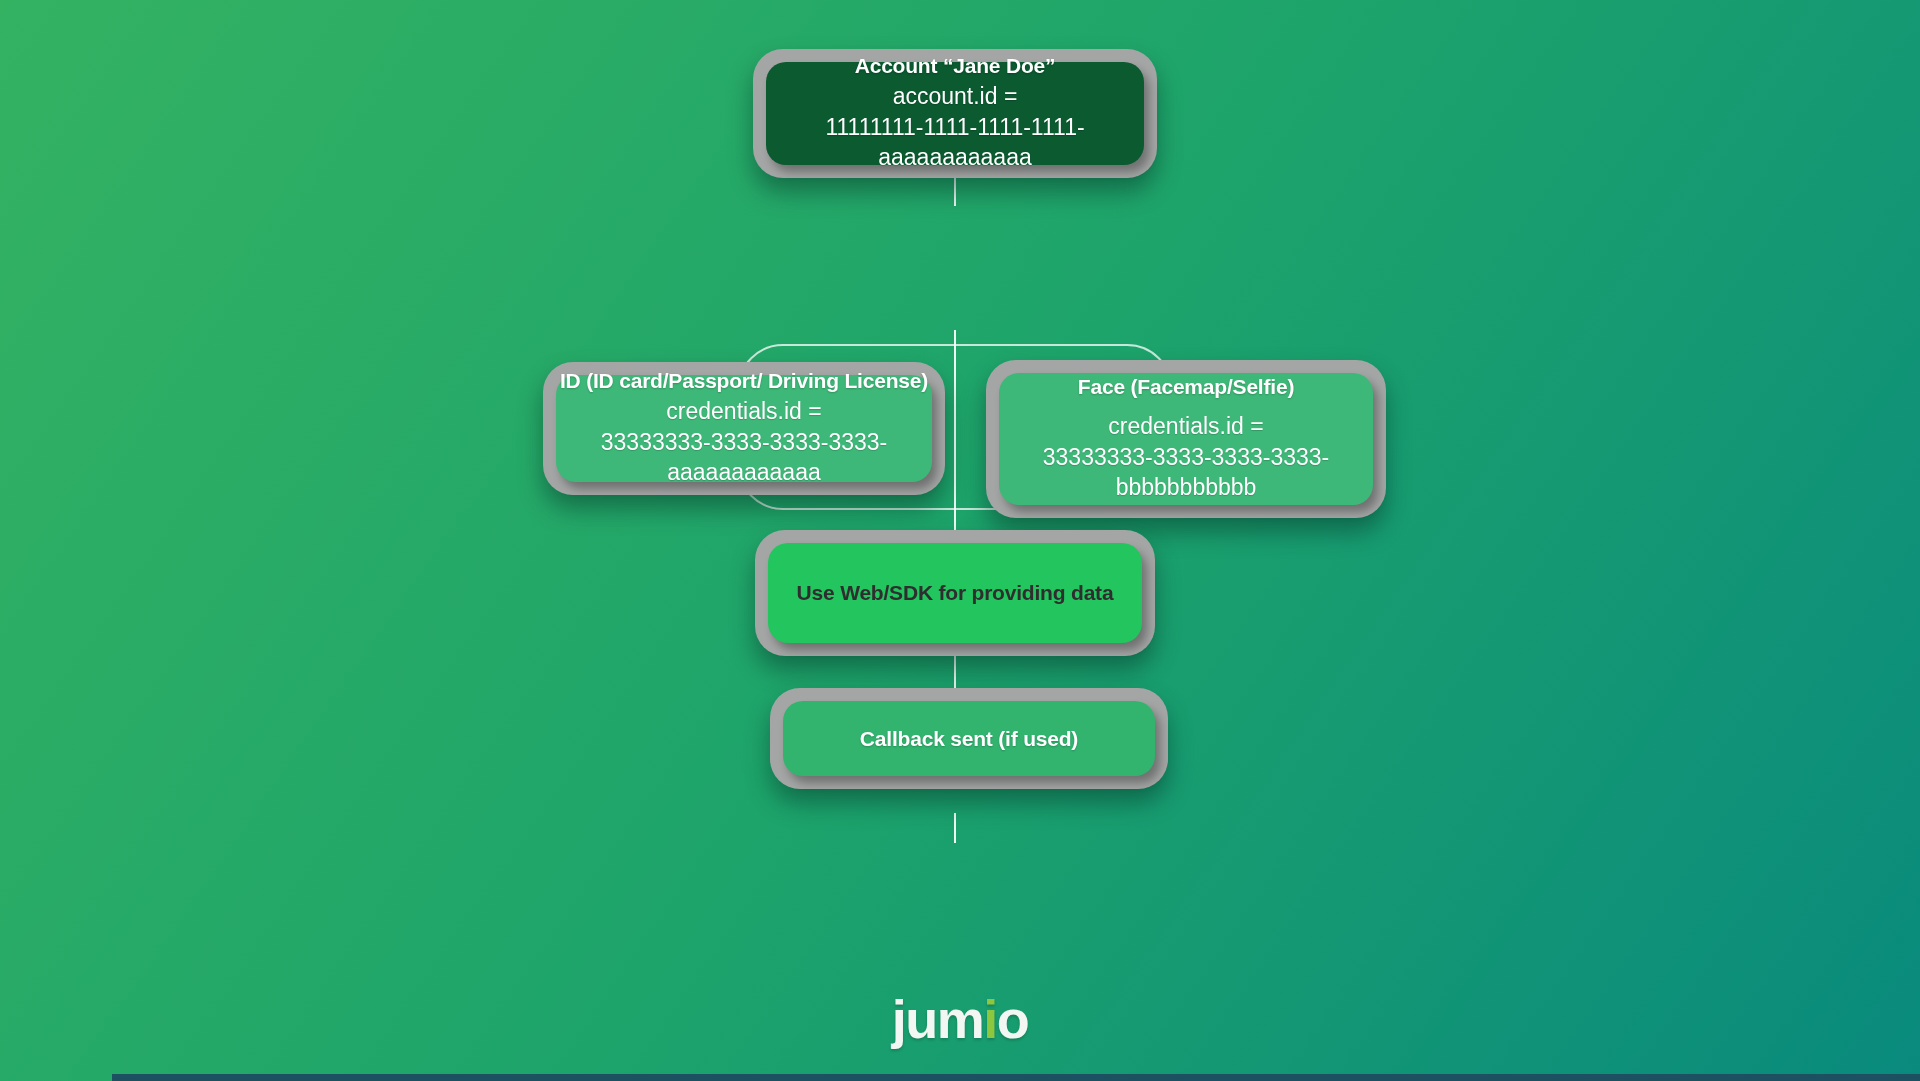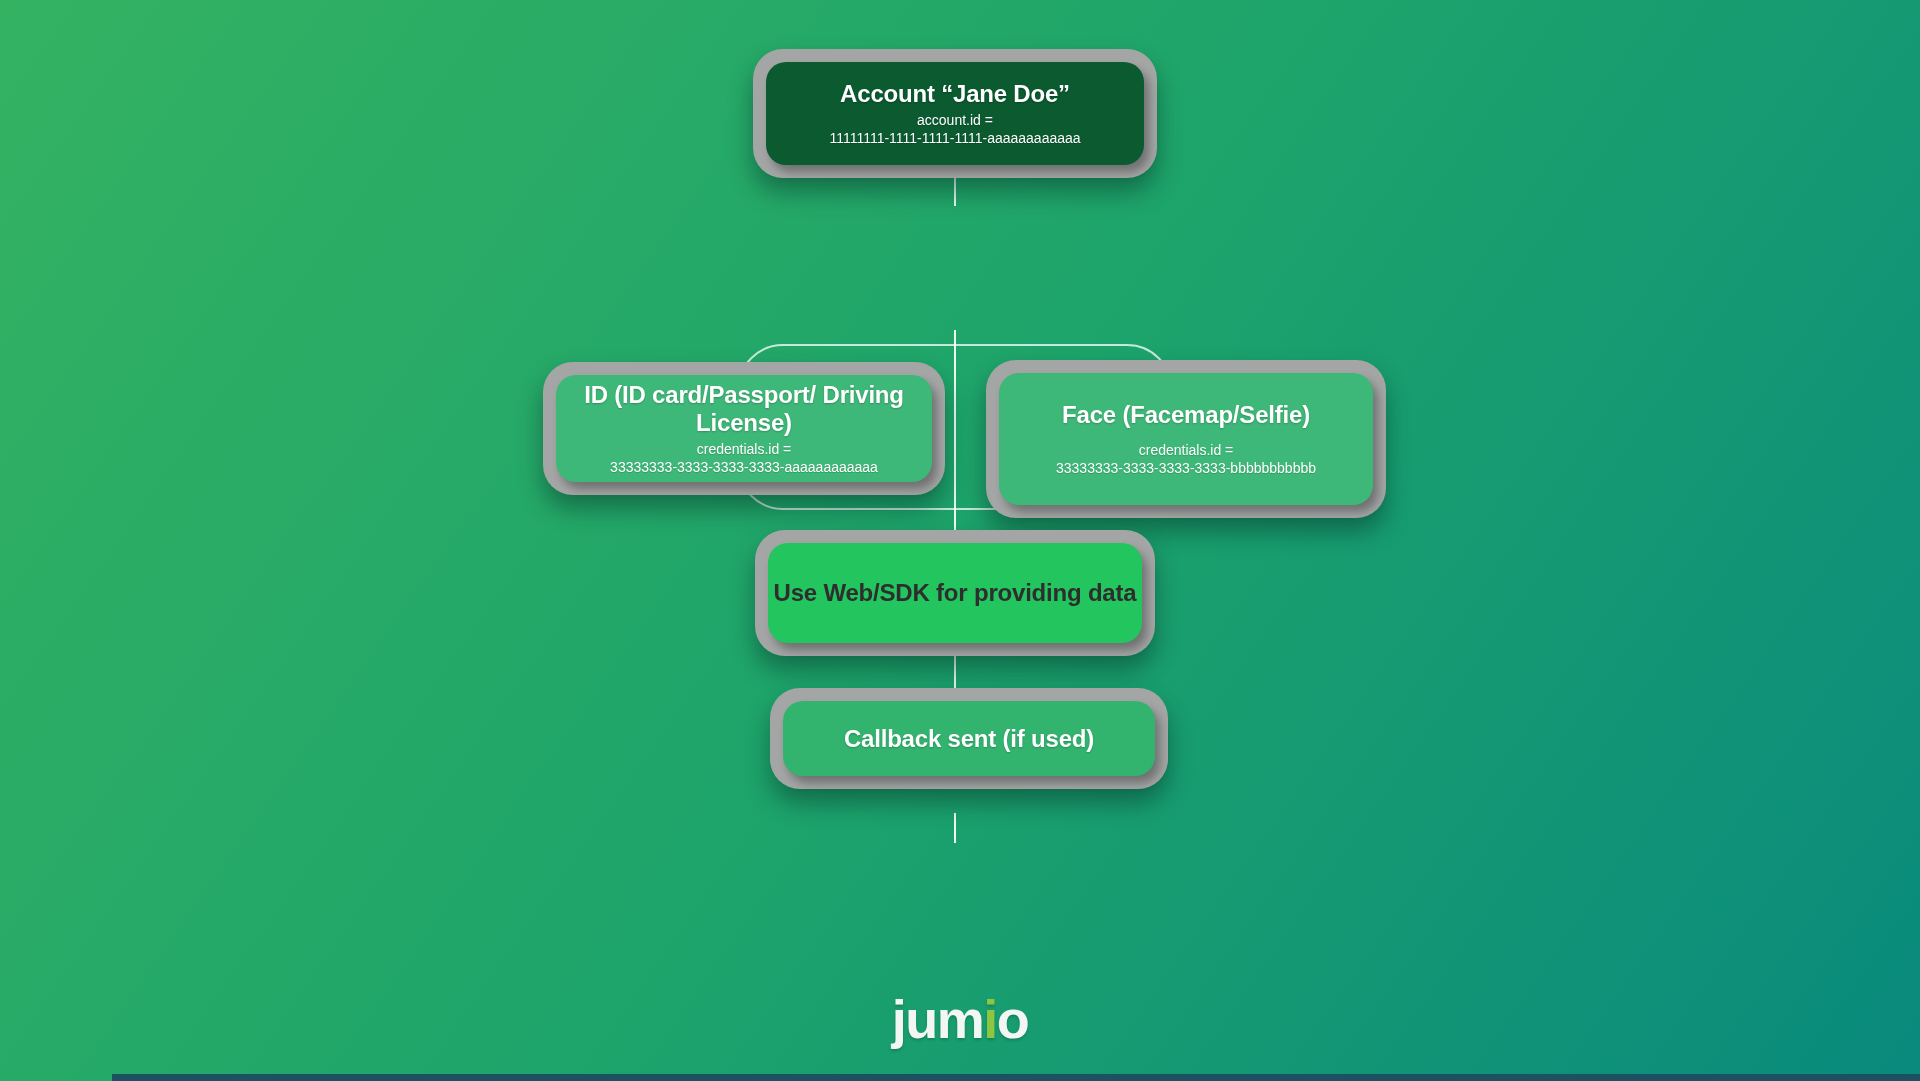--- a/index.html
+++ b/index.html
@@ -15,22 +15,22 @@
   }
   .shell {
     position:absolute; background:#a4a6a5; border-radius:30px; padding:13px;
     box-sizing:border-box; box-shadow:0 14px 24px rgba(5,45,35,.45); z-index:2;
   }
   .inner {
     width:100%; height:100%; border-radius:20px; color:#ffffff;
     display:flex; flex-direction:column; align-items:center; justify-content:center;
     text-align:center; box-shadow:5px 7px 10px rgba(0,0,0,.32);
   }
-  .title { font-weight:bold; font-size:24px; letter-spacing:-0.2px; text-shadow:0 1px 2px rgba(0,0,0,.22); }
-  .idline { font-size:14px; line-height:1.32; text-shadow:0 1px 1px rgba(0,0,0,.18); }
+  .title { font-weight:bold; font-size:21px; letter-spacing:-0.2px; text-shadow:0 1px 2px rgba(0,0,0,.22); }
+  .idline { font-size:23px; line-height:1.32; text-shadow:0 1px 1px rgba(0,0,0,.18); }
   .gap-sm .title { margin-bottom:3px; }
   .gap-lg .title { margin-bottom:12px; }
   .fill-dark   { background:#0b5a30; }
   .fill-med    { background:#148549; }
   .fill-light  { background:#3eb878; }
   .fill-cb     { background:#32b46f; }
   .fill-ret    { background:#0d7d3c; }
   .fill-white  { background:#22c55e; color:#2e2e2e; }
   .fill-white .title { text-shadow:none; }
   .pos-account  { left:753px; top:49px;  width:404px; height:129px; }

